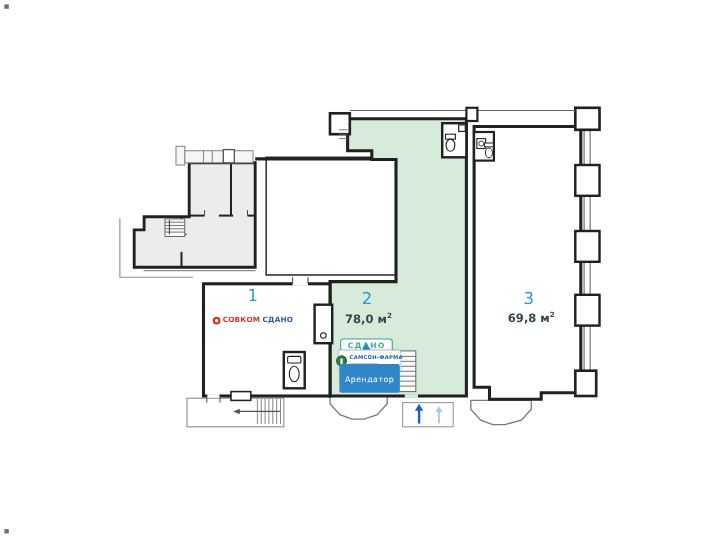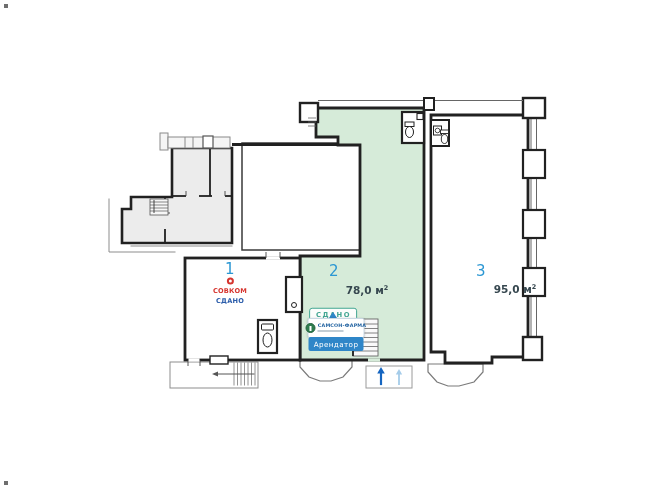--- a/index.html
+++ b/index.html
@@ -1,37 +1,37 @@
 <!DOCTYPE html>
 <html><head>
 <meta charset="utf-8">
 <style>
   html,body{margin:0;padding:0;background:#fff;}
   body{width:653px;height:489px;position:relative;font-family:"DejaVu Sans",sans-serif;overflow:hidden;}
   #stage{position:absolute;left:0;top:0;width:653px;height:489px;}
   svg{position:absolute;left:0;top:0;}
   .ovl{position:absolute;transform:translate(-50%,-50%);white-space:nowrap;}
   .unit-num{color:#2b97d3;font-size:15px;font-weight:400;letter-spacing:.5px;}
-  .unit-area{color:#36474f;font-size:10.5px;font-weight:700;margin-left:32px;}
+  .unit-area{color:#36474f;font-size:10.5px;font-weight:700;}
   .unit-area sup{font-size:6.5px;}
   .badge-sdano{display:inline-block;border:1.2px solid #43a693;color:#43a693;border-radius:3px;
     font-size:6.8px;font-weight:700;letter-spacing:1.4px;padding:1.5px 5px 1px 6px;background:#fcfdfc;margin-top:20px;}
   .pointer-up{width:0;height:0;border-left:4px solid transparent;border-right:4px solid transparent;
     border-bottom:6px solid #2f86c8;}
   .tenant-card{width:55px;height:18px;background:#fff;border:1px solid #c9d8e4;border-radius:2px;
     box-shadow:0 0 2px rgba(0,0,0,.15);display:flex;align-items:center;justify-content:center;gap:2px;}
   .pharma-dot{width:8px;height:8px;border-radius:50%;background:#2e7d4f;border:1px solid #24633e;
     display:inline-block;flex:0 0 auto;position:relative;}
   .pharma-dot:after{content:"";position:absolute;left:3px;top:1.5px;width:2px;height:5px;background:#fff;}
   .pharma-text{display:flex;flex-direction:column;align-items:flex-start;line-height:1;}
   .pharma-name{font-size:4.8px;font-weight:700;color:#1b5e9e;letter-spacing:.2px;}
   .pharma-sub{margin-top:1px;width:26px;height:1.5px;background:#c3cdd4;}
-  .tenant-btn{width:55px;height:14px;background:#2f86c8;border-radius:2px;color:#fff;font-size:7.2px;
+  .tenant-btn{width:55px;height:26px;background:#2f86c8;border-radius:2px;color:#fff;font-size:7.2px;
     display:flex;align-items:center;justify-content:center;letter-spacing:.4px;cursor:pointer;}
-  .bank-logo{display:flex;align-items:center;gap:2px;font-size:6.6px;font-weight:700;letter-spacing:.2px;flex-direction:column;}
+  .bank-logo{display:flex;align-items:center;gap:2px;font-size:6.6px;font-weight:700;letter-spacing:.2px;}
   .bank-dot{width:7px;height:7px;border-radius:50%;background:#d6352f;position:relative;flex:0 0 auto;}
   .bank-dot:after{content:"";position:absolute;left:2px;top:2px;width:3px;height:3px;border-radius:50%;background:#fff;}
   .bank-p1{color:#d6352f;}
   .bank-p2{color:#2a5caa;}
   .corner-mark{position:absolute;width:4px;height:4px;background:#4a4a4a;opacity:.8;}
 </style>
 </head>
 <body>
 
 <div id="stage">
@@ -213,14 +213,14 @@
   <div class="ovl tenant-card" style="left:336px;top:328px;">
     <span class="pharma-dot"></span>
     <span class="pharma-text">
       <span class="pharma-name">САМСОН-ФАРМА</span>
       <span class="pharma-sub"></span>
     </span>
   </div>
   <div class="ovl tenant-btn" style="left:336px;top:344px;">Арендатор</div>
 
   <div class="ovl unit-num" style="left:481px;top:271px;">3</div>
-  <div class="ovl unit-area" style="left:483px;top:289px;"><span>95,0 м</span><sup>2</sup></div>
+  <div class="ovl unit-area" style="left:483px;top:289px;"><span>69,8 м</span><sup>2</sup></div>
 </div>
 
 </body></html>

